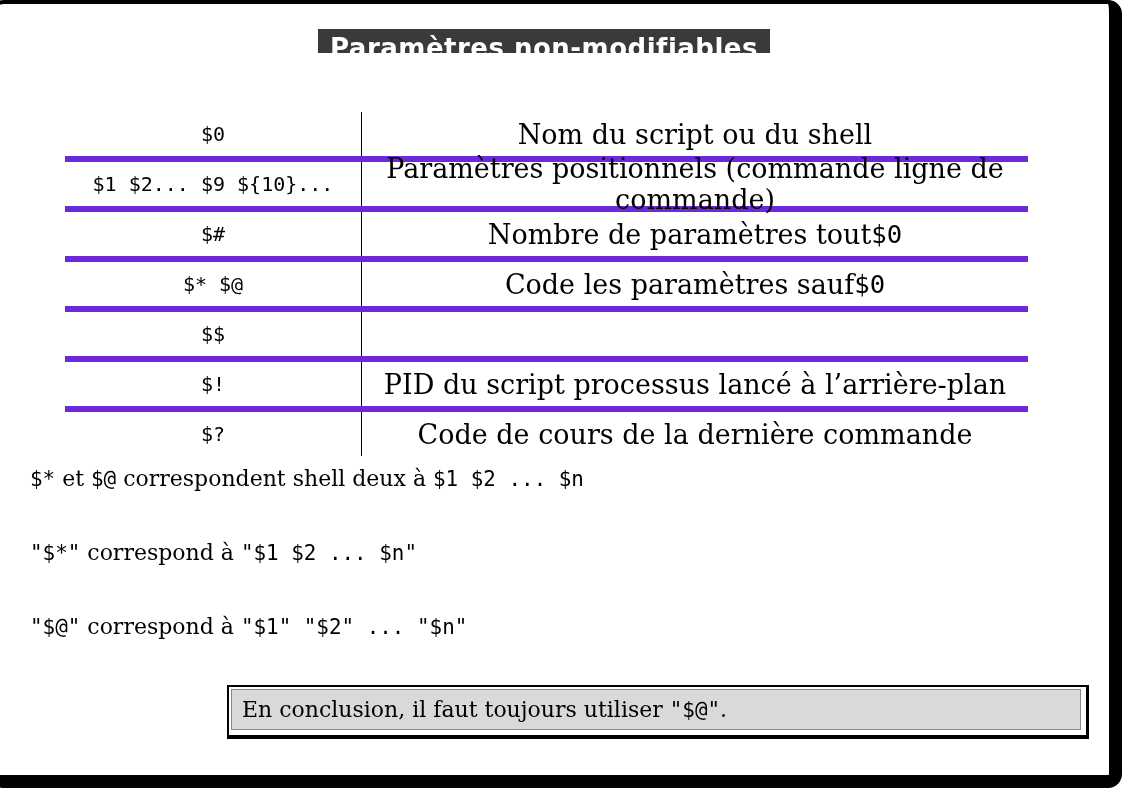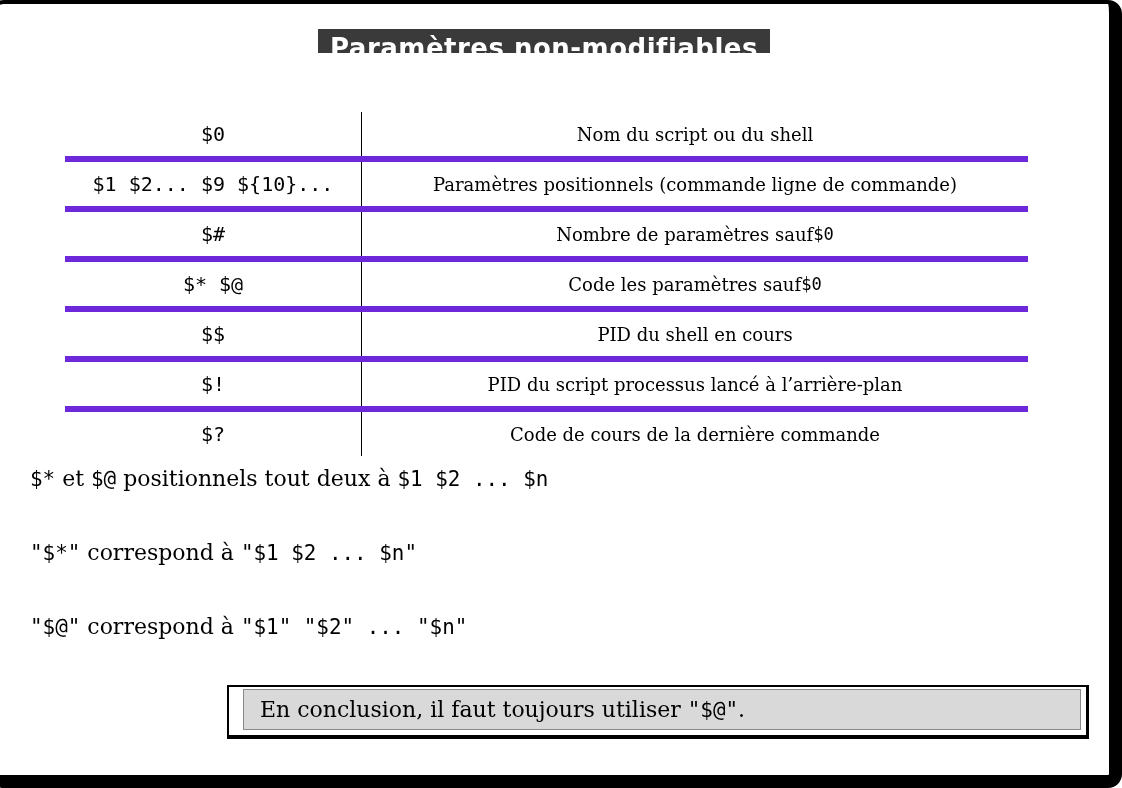--- a/index.html
+++ b/index.html
@@ -51,21 +51,22 @@
   }
   .cell.param{
     width:296px;
     border-right:1px solid #000;
     font-family:"DejaVu Sans Mono", monospace;
     font-size:20px;
     white-space:pre;
   }
   .cell.desc{
     flex:1;
-    font-size:18px;
+    font-size:27px;
+    text-align:center;
   }
   .note{
     position:absolute;
     left:30px;
     font-size:22px;
     white-space:pre-wrap;
   }
   .note.n1{ top:466px; }
   .note.n2{ top:540px; }
   .note.n3{ top:614px; }
@@ -79,22 +80,22 @@
     width:853px;
     border:2px solid #000;
     border-right-width:3px;
     border-bottom-width:4px;
     padding:2px;
     background:#fff;
   }
   .conclusion-inner{
     background:var(--conclusion-bg,#d9d9d9);
     border:1px solid #8a8a8a;
-    margin:0 3px 3px 12px;
-    padding:7px 0 7px 16px;
+    margin:0 3px 3px 0;
+    padding:7px 0 7px 10px;
     font-size:22px;
     white-space:pre-wrap;
   }
 </style>
 </head>
 <body>
 
 <div class="frame"></div>
 
 <div class="title">Paramètres non-modifiables</div>
@@ -108,50 +109,47 @@
     </div>
     <div class="trow">
       <div class="cell param">$1 $2... $9 ${10}...</div>
       <div class="cell desc">
         <span>Paramètres positionnels (commande ligne de commande)</span>
       </div>
     </div>
     <div class="trow">
       <div class="cell param">$#</div>
       <div class="cell desc">
-        <span>Nombre de paramètres sauf </span>
+        <span>Nombre de paramètres tout </span>
         <span class="mono">$0</span>
       </div>
     </div>
     <div class="trow">
       <div class="cell param">$* $@</div>
       <div class="cell desc">
         <span>Code les paramètres sauf </span>
         <span class="mono">$0</span>
       </div>
     </div>
     <div class="trow">
       <div class="cell param">$$</div>
-      <div class="cell desc">
-        <span>PID du shell en cours</span>
-      </div>
     </div>
     <div class="trow">
       <div class="cell param">$!</div>
       <div class="cell desc">
         <span>PID du script processus lancé à l’arrière-plan</span>
       </div>
     </div>
     <div class="trow">
       <div class="cell param">$?</div>
       <div class="cell desc">
         <span>Code de cours de la dernière commande</span>
       </div>
     </div>
   </div>
 
-<div class="note n1"><span class="mono">$*</span><span> et </span><span class="mono">$@</span><span> positionnels tout deux à </span><span class="mono">$1 $2 ... $n</span></div>
+<div class="note n1"><span class="mono">$*</span><span> et </span><span class="mono">$@</span><span> correspondent shell deux à </span><span class="mono">$1 $2 ... $n</span></div>
 <div class="note n2"><span class="mono">"$*"</span><span> correspond à </span><span class="mono">"$1 $2 ... $n"</span></div>
 <div class="note n3"><span class="mono">"$@"</span><span> correspond à </span><span class="mono">"$1" "$2" ... "$n"</span></div>
 
 <div class="conclusion">
   <div class="conclusion-inner"><span>En conclusion, il faut toujours utiliser </span><span class="mono">"$@"</span><span>.</span></div>
 </div>
 
 </body></html>

